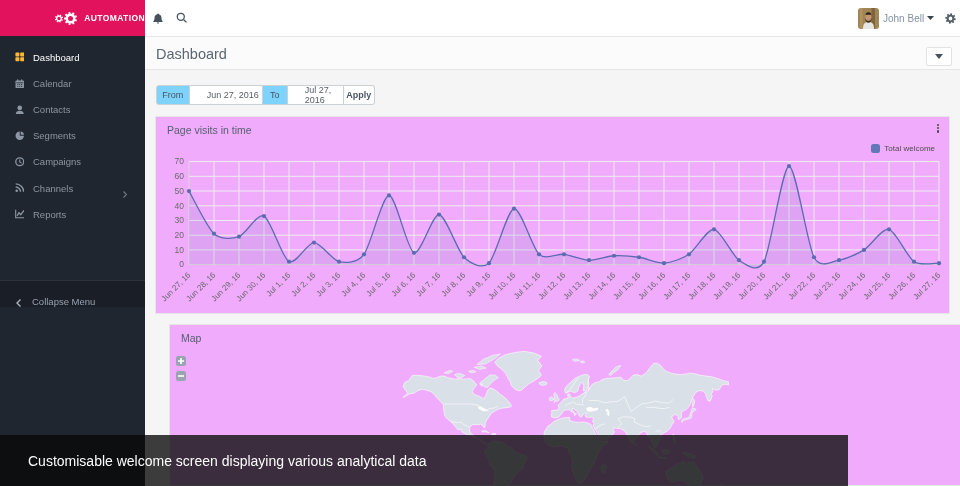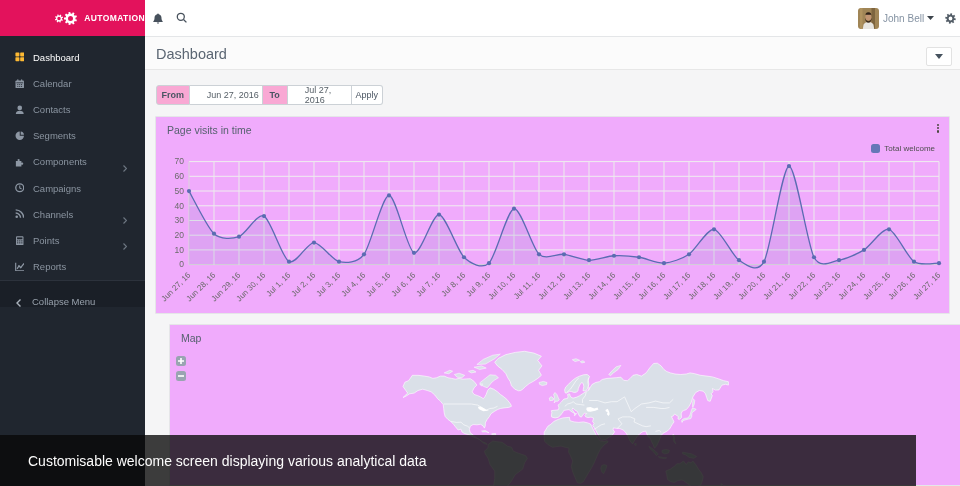--- a/index.html
+++ b/index.html
@@ -16,36 +16,36 @@
 .mitem .lb{margin-left:8px;font-size:9.5px;color:#8b95a1}
 .mitem.active .lb{color:#fff}
 .mitem .arr{position:absolute;right:18px;top:50%;margin-top:-4px}
 .collapse-item{position:absolute;left:0;top:280px;width:145px;height:27px;background:#1a1f27;border-top:1px solid #2c323c;display:flex;align-items:flex-end}
 .main{position:absolute;left:145px;top:37px;width:815px;height:449px}
 .pagehead{position:absolute;left:0;top:0;width:815px;height:33px;background:#fbfbfb;border-bottom:1px solid #e7e7e7}
 .pagehead h1{position:absolute;left:11px;top:9px;font-size:14.5px;font-weight:normal;color:#5b6673}
 .ddbtn{position:absolute;right:8px;top:10px;width:26px;height:19px;background:#fff;border:1px solid #e2e2e2;border-radius:2px;display:flex;align-items:center;justify-content:center}
 .filterbar{position:absolute;left:10.7px;top:48px;height:20px;display:flex;font-size:9px}
 .fbox{height:20px;border:1px solid #ccd1d6;display:flex;align-items:center;background:#fff}
-.flabel{background:#f9a8d4;color:#4a5562;font-weight:bold;justify-content:center}
+.flabel{background:#7dd3fc;color:#4a5562;font-weight:normal;justify-content:center}
 .finput{color:#555e66;padding-left:17px}
-.fbtn{background:#fff;color:#4a5562;font-weight:normal;justify-content:center}
+.fbtn{background:#fff;color:#4a5562;font-weight:bold;justify-content:center}
 .rl{border-radius:3px 0 0 3px}
 .rr{border-radius:0 3px 3px 0}
 .panel{position:absolute;background:#f0abfc;border:1px solid #e5e6e8;border-radius:1px}
 .p1{left:10px;top:79px;width:795px;height:198px}
 .p2{left:24px;top:287px;width:942px;height:162px}
 .ptitle{position:absolute;left:11px;top:7px;font-size:10.5px;color:#55616e}
 .kebab{position:absolute;right:9px;top:7px;width:3px}
 .kebab i{display:block;width:2.2px;height:2.2px;border-radius:50%;background:#4c4741;margin-bottom:1px}
 .legend{position:absolute;right:14px;top:26.5px;display:flex;align-items:center}
 .legend .sq{width:9px;height:9px;border-radius:2.5px;background:#6577b7;margin-right:4px}
 .legend .lt{font-size:8px;color:#4d4d4d}
 .zoombtn{position:absolute;left:6px;width:10px;height:10px;background:#99a4b1;border-radius:2.5px;color:#fff;display:flex;align-items:center;justify-content:center}
-.darkbar{position:absolute;left:0;top:435px;width:916px;height:51px;background:rgba(8,8,8,0.78);z-index:50}
+.darkbar{position:absolute;left:0;top:435px;width:848px;height:51px;background:rgba(8,8,8,0.78);z-index:50}
 .darkbar .cap{position:absolute;left:28px;top:17.5px;font-size:14px;color:#fdfdfd}
 </style>
 </head>
 <body>
 <div class="topbar"></div>
 <div class="sidebar"></div>
 <div class="logo">
   <svg width="27" height="15" viewBox="0 0 27 15">
       <path d="M8.92 8.71 L8.33 9.89 L7.31 9.42 L6.58 10.05 L6.91 11.13 L5.67 11.55 L5.28 10.49 L4.32 10.42 L3.79 11.42 L2.61 10.83 L3.08 9.81 L2.45 9.08 L1.37 9.41 L0.95 8.17 L2.01 7.78 L2.08 6.82 L1.08 6.29 L1.67 5.11 L2.69 5.58 L3.42 4.95 L3.09 3.87 L4.33 3.45 L4.72 4.51 L5.68 4.58 L6.21 3.58 L7.39 4.17 L6.92 5.19 L7.55 5.92 L8.63 5.59 L9.05 6.83 L7.99 7.22 L7.92 8.18 Z M6.70 7.50 A1.7 1.7 0 1 0 3.30 7.50 A1.7 1.7 0 1 0 6.70 7.50 Z" fill="#fff" fill-rule="evenodd"></path>
       <path d="M22.97 8.81 L22.34 10.58 L20.77 10.11 L19.85 11.21 L20.61 12.66 L18.99 13.61 L18.09 12.24 L16.69 12.50 L16.33 14.10 L14.48 13.78 L14.67 12.15 L13.43 11.45 L12.13 12.45 L10.91 11.01 L12.11 9.89 L11.61 8.55 L9.97 8.48 L9.96 6.60 L11.60 6.51 L12.08 5.16 L10.87 4.06 L12.07 2.61 L13.38 3.59 L14.62 2.87 L14.40 1.24 L16.25 0.90 L16.63 2.50 L18.03 2.74 L18.91 1.36 L20.55 2.29 L19.81 3.75 L20.73 4.84 L22.30 4.35 L22.95 6.11 L21.44 6.76 L21.45 8.18 Z M19.00 7.50 A2.5 2.5 0 1 0 14.00 7.50 A2.5 2.5 0 1 0 19.00 7.50 Z" fill="#fff" fill-rule="evenodd"></path>
@@ -142,65 +142,34 @@
         <svg width="11" height="11" viewBox="0 0 11 11">
           <path d="M5.5 0.6 A4.9 4.9 0 1 0 10.4 5.5 L5.5 5.5 Z" fill="#8d97a4"></path>
           <path d="M6.6 0.6 L6.6 4.4 L10.4 4.4 A4.2 4.2 0 0 0 6.6 0.6 Z" fill="#8d97a4"></path>
         </svg>
       </span>
       <span class="lb">Segments</span>
     </div>
 <div class="mitem">
       <span class="ic">
         <svg width="11" height="11" viewBox="0 0 11 11">
-          <path d="M1 4.5 L3.2 4.5 Q2.2 2.6 4.2 2.3 Q6.2 2.6 5.2 4.5 L7.4 4.5 L7.4 6.7 Q9.3 5.7 9.6 7.7 Q9.3 9.7 7.4 8.7 L7.4 10.9 L1 10.9 Z" fill="#8d97a4"></path>
-        </svg>
-      </span>
-      <span class="lb">Components</span>
-      <span class="arr"><svg width="4" height="7" viewBox="0 0 4 7">
-          <path d="M0.5 0.5 L3.5 3.5 L0.5 6.5" fill="none" stroke="#6d7682" stroke-width="1.2"></path>
-        </svg></span>
-    </div>
-<div class="mitem">
-      <span class="ic">
-        <svg width="11" height="11" viewBox="0 0 11 11">
           <circle cx="5.5" cy="5.5" r="4.6" fill="none" stroke="#8d97a4" stroke-width="1.5"></circle>
           <path d="M5.5 2.8 L5.5 5.7 L7.6 6.9" fill="none" stroke="#8d97a4" stroke-width="1.2"></path>
         </svg>
       </span>
       <span class="lb">Campaigns</span>
     </div>
 <div class="mitem">
       <span class="ic">
         <svg width="11" height="11" viewBox="0 0 11 11">
           <circle cx="2" cy="9" r="1.5" fill="#8d97a4"></circle>
           <path d="M0.8 4.6 A5.6 5.6 0 0 1 6.4 10.2 M0.8 1 A9.2 9.2 0 0 1 10 10.2" fill="none" stroke="#8d97a4" stroke-width="1.6"></path>
         </svg>
       </span>
       <span class="lb">Channels</span>
-      <span class="arr"><svg width="4" height="7" viewBox="0 0 4 7">
-          <path d="M0.5 0.5 L3.5 3.5 L0.5 6.5" fill="none" stroke="#6d7682" stroke-width="1.2"></path>
-        </svg></span>
-    </div>
-<div class="mitem">
-      <span class="ic">
-        <svg width="11" height="11" viewBox="0 0 11 11">
-          <rect x="1.2" y="0.4" width="8.6" height="10.4" rx="1" fill="#8d97a4"></rect>
-          <rect x="2.4" y="1.6" width="6.2" height="2.2" fill="#20262f"></rect>
-          <g fill="#20262f">
-            <rect x="2.5" y="5" width="1.3" height="1.3"></rect>
-            <rect x="4.9" y="5" width="1.3" height="1.3"></rect>
-            <rect x="7.3" y="5" width="1.3" height="1.3"></rect>
-            <rect x="2.5" y="7.3" width="1.3" height="1.3"></rect>
-            <rect x="4.9" y="7.3" width="1.3" height="1.3"></rect>
-            <rect x="7.3" y="7.3" width="1.3" height="1.3"></rect>
-          </g>
-        </svg>
-      </span>
-      <span class="lb">Points</span>
       <span class="arr"><svg width="4" height="7" viewBox="0 0 4 7">
           <path d="M0.5 0.5 L3.5 3.5 L0.5 6.5" fill="none" stroke="#6d7682" stroke-width="1.2"></path>
         </svg></span>
     </div>
 <div class="mitem">
       <span class="ic">
         <svg width="11" height="11" viewBox="0 0 11 11">
           <path d="M0.8 0.8 L0.8 10.2 L10.6 10.2" fill="none" stroke="#8d97a4" stroke-width="1.3"></path>
           <path d="M2.4 8 L4.6 4.6 L6.6 6.4 L10 2.2" fill="none" stroke="#8d97a4" stroke-width="1.4"></path>
           <circle cx="4.6" cy="4.6" r="0.9" fill="#8d97a4"></circle>
@@ -223,21 +192,21 @@
     <div class="ddbtn">
         <svg width="8" height="5" viewBox="0 0 8 5">
           <path d="M0 0 L8 0 L4 5 Z" fill="#46525e"></path>
         </svg>
       </div>
   </div>
   <div class="filterbar">
     <div class="fbox flabel rl" style="width:34px">From</div>
     <div class="fbox finput" style="width:73px;border-left:none">Jun 27, 2016</div>
     <div class="fbox flabel" style="width:25px;border-left:none">To</div>
-    <div class="fbox finput" style="width:64px;border-left:none">Jul 27, 2016</div>
+    <div class="fbox finput" style="width:56px;border-left:none">Jul 27, 2016</div>
     <div class="fbox fbtn rr" style="width:31px;border-left:none">Apply</div>
   </div>
   <div class="panel p1">
     <div class="ptitle">Page visits in time</div>
     <div class="kebab">
         <i></i>
         <i></i>
         <i></i>
       </div>
     <div class="legend">

